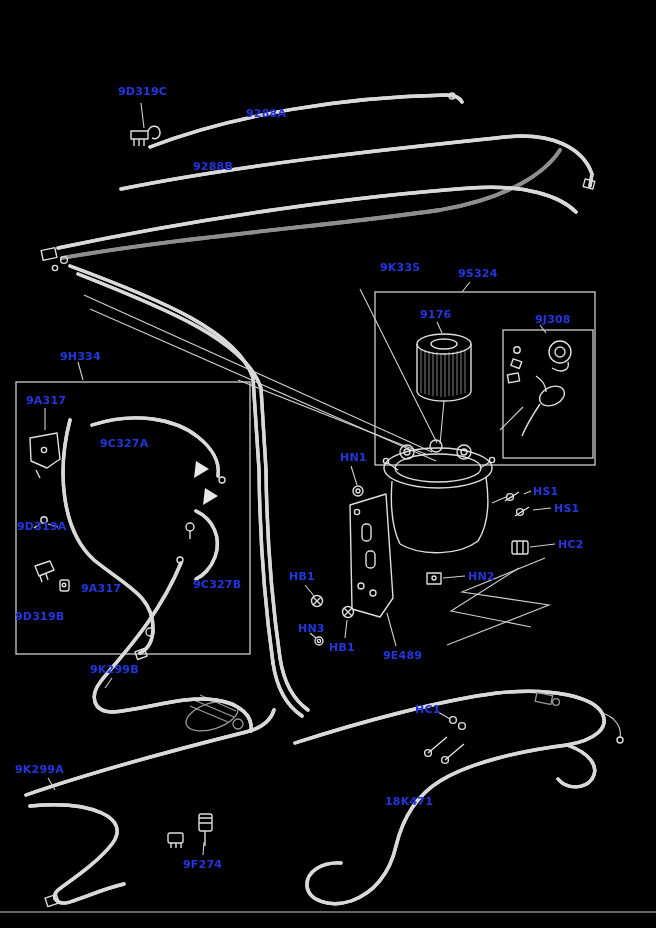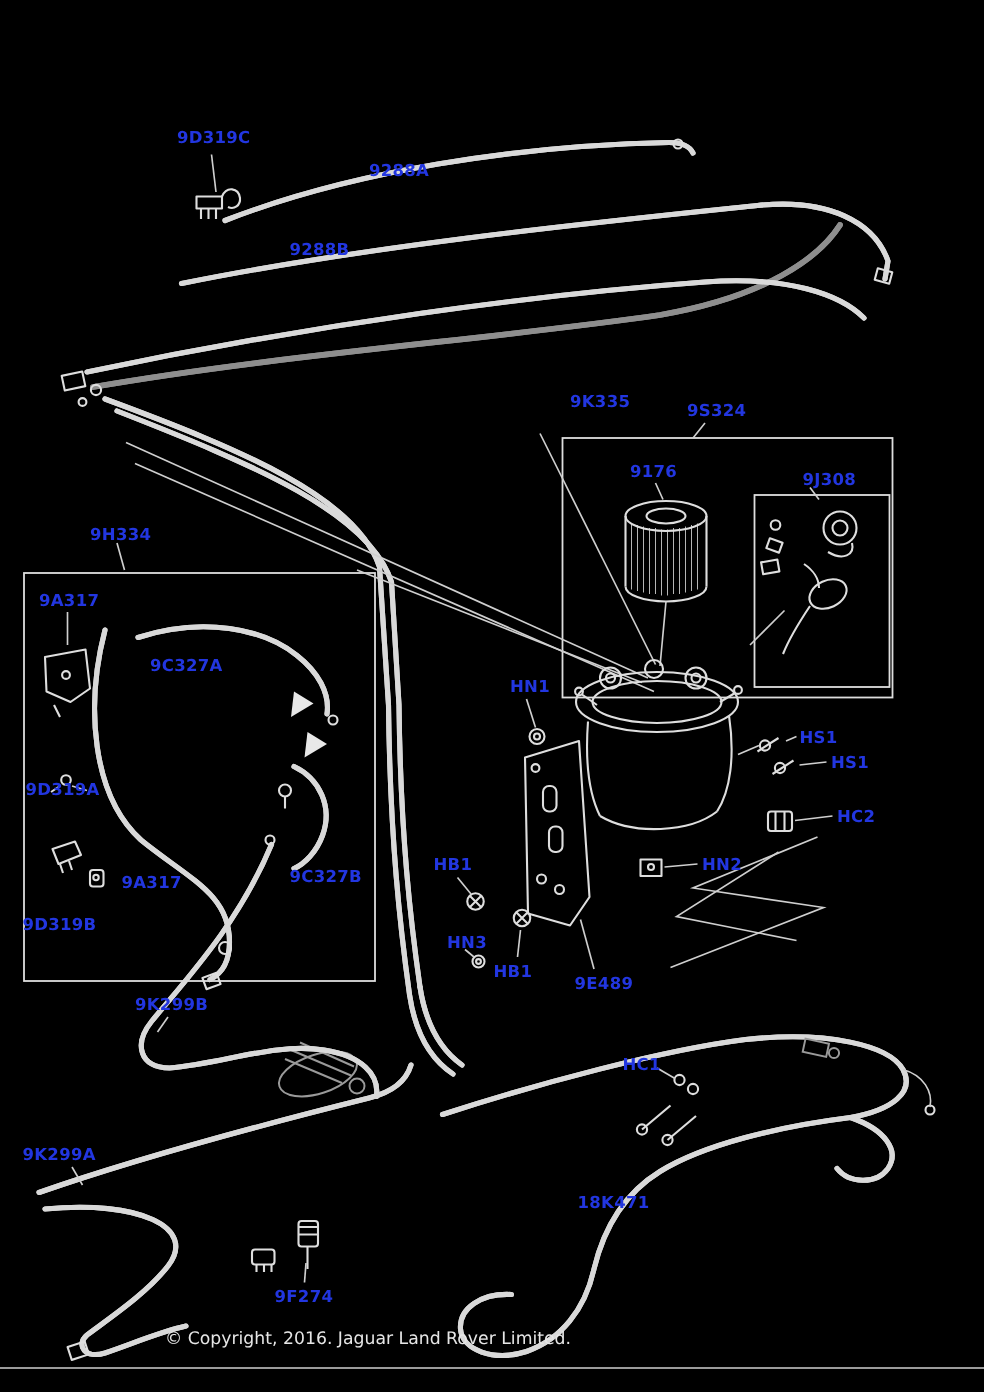--- a/index.html
+++ b/index.html
@@ -335,15 +335,14 @@
   <div class="part-label" style="left: 298px; top: 622px; color: rgb(34, 54, 224);">HN3</div>
   <div class="part-label" style="left: 329px; top: 641px; color: rgb(34, 54, 224);">HB1</div>
   <div class="part-label" style="left: 383px; top: 649px; color: rgb(34, 54, 224);">9E489</div>
   <div class="part-label" style="left: 90px; top: 663px; color: rgb(34, 54, 224);">9K299B</div>
   <div class="part-label" style="left: 415px; top: 703px; color: rgb(34, 54, 224);">HC1</div>
   <div class="part-label" style="left: 15px; top: 763px; color: rgb(34, 54, 224);">9K299A</div>
   <div class="part-label" style="left: 385px; top: 795px; color: rgb(34, 54, 224);">18K471</div>
   <div class="part-label" style="left: 183px; top: 858px; color: rgb(34, 54, 224);">9F274</div>
 
 
-  <div class="copyright" style="left: 110px; top: 885px; color: rgb(230, 230, 230);">© Copyright, 2016. Jaguar Land Rover Limited.</div>
 
 </div>
 
 </body></html>

